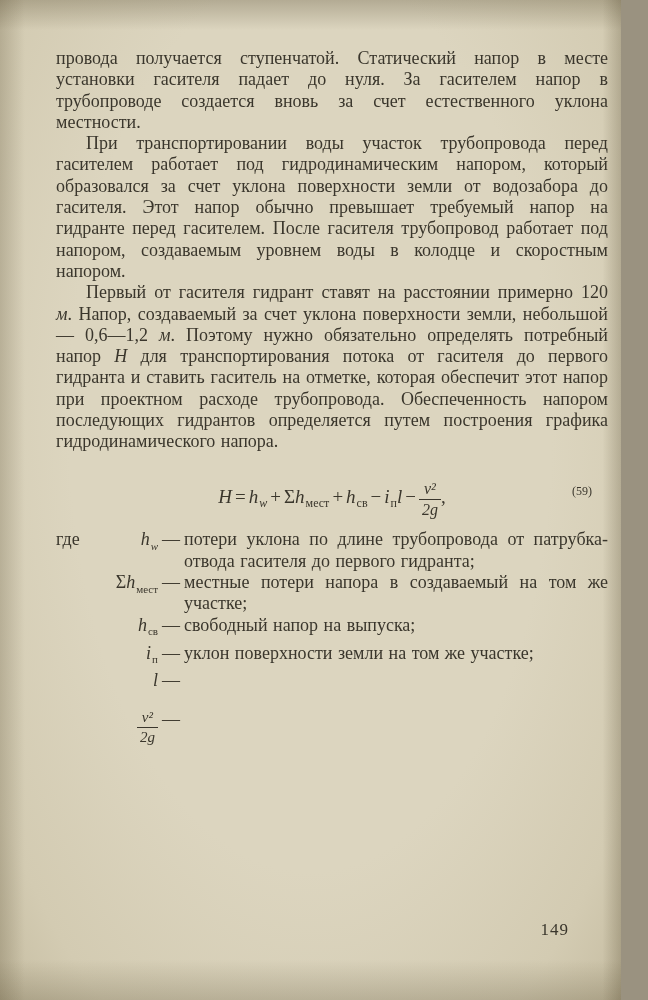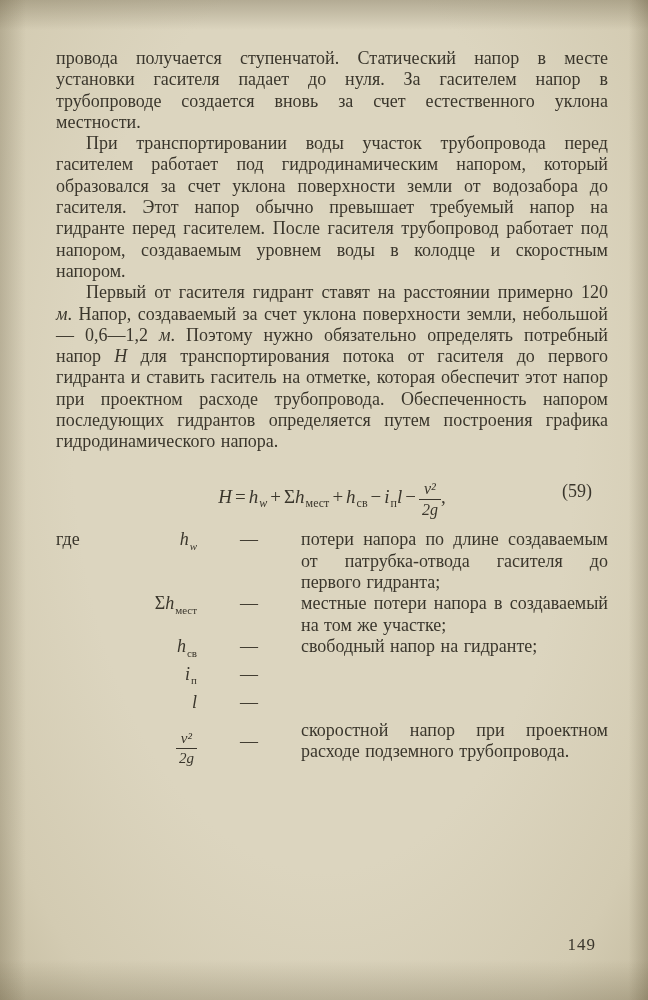--- a/index.html
+++ b/index.html
@@ -2,27 +2,28 @@
 <html lang="ru"><head>
 <meta charset="utf-8">
 <style>
   html, body {
     margin: 0;
     padding: 0;
     background: #9a9280;
   }
   .page {
     position: relative;
-    width: 648px;
+    width: 589px;
     height: 1000px;
     overflow: hidden;
     background:
       radial-gradient(ellipse at 50% 42%, #dcd5bf 55%, #d3cbb2 85%, #c6bda2 100%);
     font-family: "Liberation Serif", "DejaVu Serif", serif;
     color: #3a362c;
+    padding-left: 32px;
   }
   
   .page::before {
     content: "";
     position: absolute;
     inset: 0;
     pointer-events: none;
     background:
       linear-gradient(90deg,  rgba(74,63,36,0.22), rgba(74,63,36,0) 4%),
       linear-gradient(270deg, rgba(74,63,36,0.25), rgba(74,63,36,0) 3%),
@@ -80,30 +81,29 @@
     padding: 0 5px 1px;
     border-bottom: 1.2px solid #3a362c;
     margin-top: 14px;
   }
   .frac .den { display: block; padding-top: 1px; }
   .eq-number {
     position: absolute;
     right: 16px;
     top: 50%;
     transform: translateY(-50%);
-    font-size: 18px;
+    font-size: 12px;
   }
 
   
   .defs { margin-top: 2px; }
   .def-row {
     display: grid;
     grid-template-columns: 30px 72px 26px 1fr;
     align-items: baseline;
-    gap: 39px;
   }
   .def-row.frac-row { align-items: center; margin-top: 3px; }
   .def-lead { text-align: left; }
   .def-term {
     text-align: right;
     font-style: italic;
     white-space: nowrap;
   }
   .def-term .up { font-style: normal; }
   .def-term sub {
@@ -115,21 +115,21 @@
   .def-dash { text-align: center; }
   .def-text {
     margin: 0;
     text-align: justify;
   }
   .def-term .frac { vertical-align: middle; font-size: 15px; }
 
   .page-number {
     position: absolute;
     right: 52px;
-    bottom: 45px;
+    bottom: 60px;
     font-size: 17px;
     letter-spacing: 1px;
   }
 </style>
 </head>
 <body>
 
 <div class="page">
   <div class="text-block">
 
@@ -145,53 +145,53 @@
       <span class="formula"><span class="var">H</span><span class="op">=</span><span class="var">h</span><sub class="sub-it">w</sub><span class="op">+</span><span>Σ</span><span class="var">h</span><sub>мест</sub><span class="op">+</span><span class="var">h</span><sub>св</sub><span class="op">−</span><span class="var">i</span><sub>п</sub><span class="var">l</span><span class="op">−</span><span class="frac"><span class="num">v²</span><span class="den">2g</span></span><span>,</span></span>
       <span class="eq-number">(59)</span>
     </div>
 
     <div class="defs">
 
       <div class="def-row">
         <span class="def-lead">где</span>
         <span class="def-term"><span>h</span><sub class="sub-it">w</sub></span>
         <span class="def-dash">—</span>
-        <p class="def-text">потери напора по длине создаваемым от патрубка-отвода гасителя до первого гидранта;</p>
+        <p class="def-text">потери уклона по длине трубопровода от патрубка-отвода гасителя до первого гидранта;</p>
       </div>
 
       <div class="def-row">
         <span class="def-lead"></span>
         <span class="def-term"><span class="up">Σ</span><span>h</span><sub>мест</sub></span>
         <span class="def-dash">—</span>
         <p class="def-text">местные потери напора в создаваемый на том же участке;</p>
       </div>
 
       <div class="def-row">
         <span class="def-lead"></span>
         <span class="def-term"><span>h</span><sub>св</sub></span>
         <span class="def-dash">—</span>
-        <p class="def-text">свободный напор на гидранте;</p>
+        <p class="def-text">свободный напор на выпуска;</p>
       </div>
 
       <div class="def-row">
         <span class="def-lead"></span>
         <span class="def-term"><span>i</span><sub>п</sub></span>
         <span class="def-dash">—</span>
+        <p class="def-text">уклон поверхности земли на том же участке;</p>
       </div>
 
       <div class="def-row">
         <span class="def-lead"></span>
         <span class="def-term"><span>l</span></span>
         <span class="def-dash">—</span>
       </div>
 
       <div class="def-row frac-row">
         <span class="def-lead"></span>
         <span class="def-term"><span class="frac"><span class="num">v²</span><span class="den">2g</span></span></span>
         <span class="def-dash">—</span>
-        <p class="def-text">скоростной напор при проектном расходе подземного трубопровода.</p>
       </div>
 
     </div>
   </div>
 
   <div class="page-number">149</div>
 </div>
 
 </body></html>

